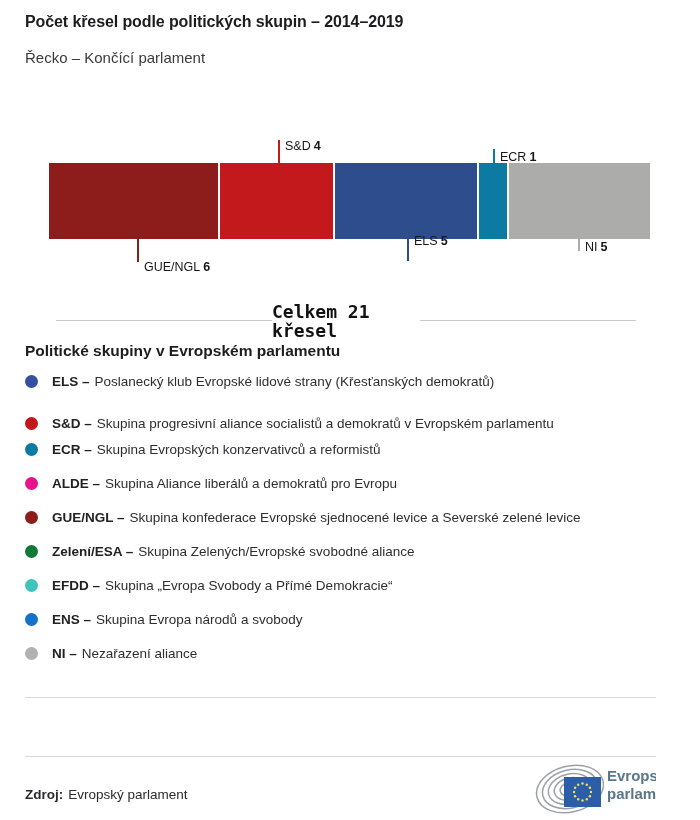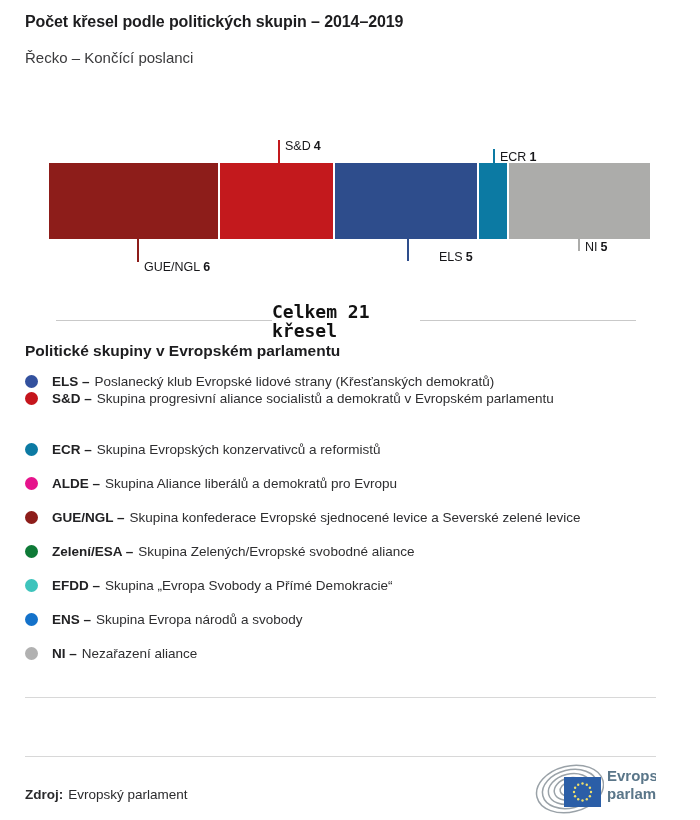--- a/index.html
+++ b/index.html
@@ -32,21 +32,21 @@
   .t-gue { left:137px; top:239px; height:23px; }
   .t-els { left:407px; top:239px; height:22px; }
   .t-ni  { left:578px; top:239px; height:12px; }
   .blabel {
     position:absolute; font-size:12.5px; color:#17171a; white-space:nowrap;
   }
   .blabel b { font-weight:bold; margin-left:3px; }
   .bl-sd  { left:285px; top:139px; }
   .bl-ecr { left:500px; top:150px; }
   .bl-gue { left:144px; top:260px; }
-  .bl-els { left:414px; top:250px;margin-left:25px; }
+  .bl-els { left:414px; top:234px; }
   .bl-ni  { left:585px; top:240px; }
 
   
   .total {
     position:absolute; left:272px; top:302px; width:150px; text-align:left;
     font-family:"DejaVu Sans Mono", monospace; font-weight:bold;
     font-size:18px; color:#111111; line-height:19px;
   }
   .tline { position:absolute; top:320px; height:1px; background:#c9c9c9; }
   .tline-left  { left:56px;  width:216px; }
@@ -59,21 +59,21 @@
   }
   .lrow {
     position:absolute; left:25px; height:16px;
     display:flex; align-items:center; white-space:nowrap;
   }
   .legend-dot {
     width:13px; height:13px; border-radius:50%; margin-right:14px; flex:none;
   }
   .lrow .abbr { font-size:13.5px; font-weight:bold; color:#222224; margin-right:5px; }
   .lrow .desc { font-size:13.5px; color:#2e2e30; }
-  .r0 { top:373px; } .r1 { top:390px; } .r2 { top:441px; }
+  .r0 { top:373px; } .r1 { top:415px; } .r2 { top:441px; }
   .r3 { top:475px; } .r4 { top:509px; } .r5 { top:543px; }
   .r6 { top:577px; } .r7 { top:611px; } .r8 { top:645px; }
 
   .divider { position:absolute; left:25px; width:651px; height:1px; background:#d8d8d8; }
   .div1 { top:697px; } .div2 { top:756px; }
 
   .footnote {
     position:absolute; left:25px; top:707px; width:636px;
     font-size:13px; line-height:21px; color:#434345;
   }
@@ -87,21 +87,21 @@
     position:absolute; left:607px; top:767px;
     font-size:15px; font-weight:bold; color:#5a7689; line-height:18px;
   }
 </style>
 </head>
 <body>
 
 <div class="page">
 
   <div class="title">Počet křesel podle politických skupin – 2014–2019</div>
-  <div class="subtitle">Řecko – Končící poslanci</div>
+  <div class="subtitle">Řecko – Končící parlament</div>
 
   <div class="bar">
       <div class="seg" style="flex-grow: 6; background: rgb(141, 29, 26);"></div>
       <div class="seg" style="flex-grow: 4; background: rgb(195, 25, 29);"></div>
       <div class="seg" style="flex-grow: 5; background: rgb(46, 77, 140);"></div>
       <div class="seg" style="flex-grow: 1; background: rgb(12, 122, 163);"></div>
       <div class="seg" style="flex-grow: 5; background: rgb(172, 172, 170);"></div>
     </div>
 
   <span class="tick t-sd" style="background: rgb(195, 25, 29);"></span>

